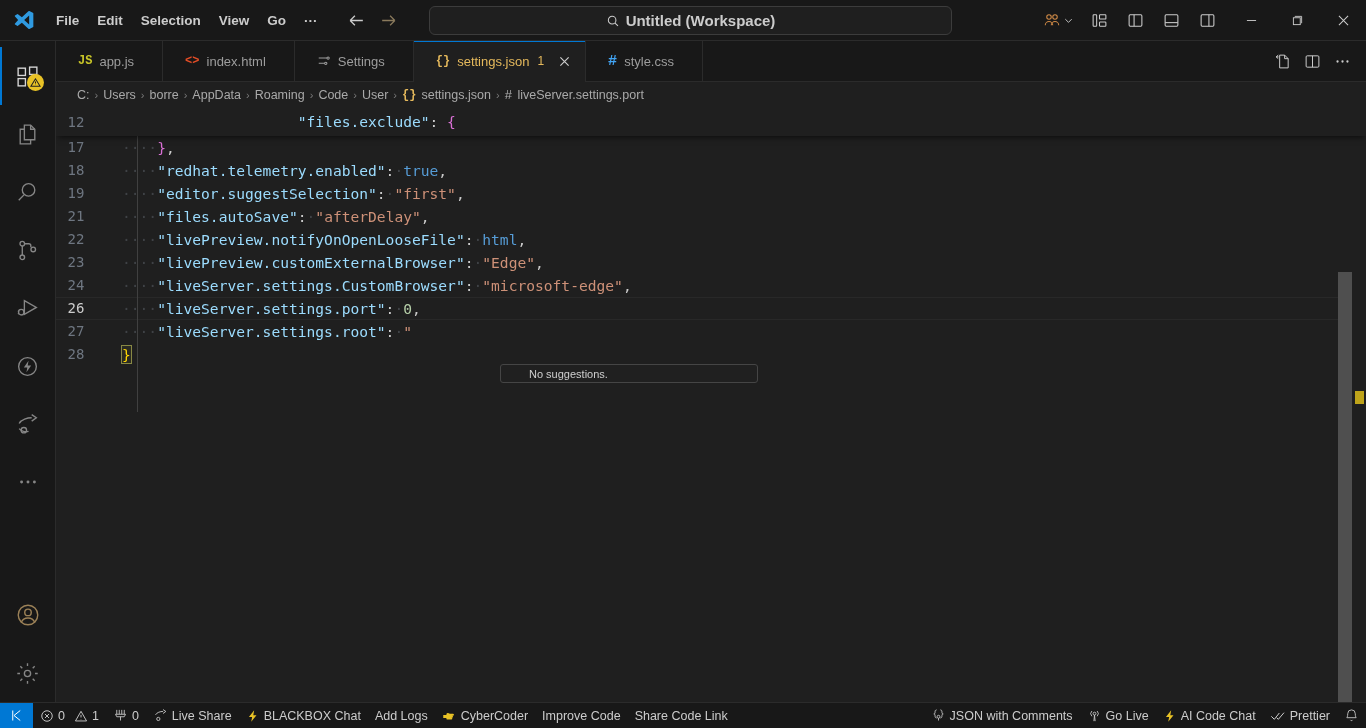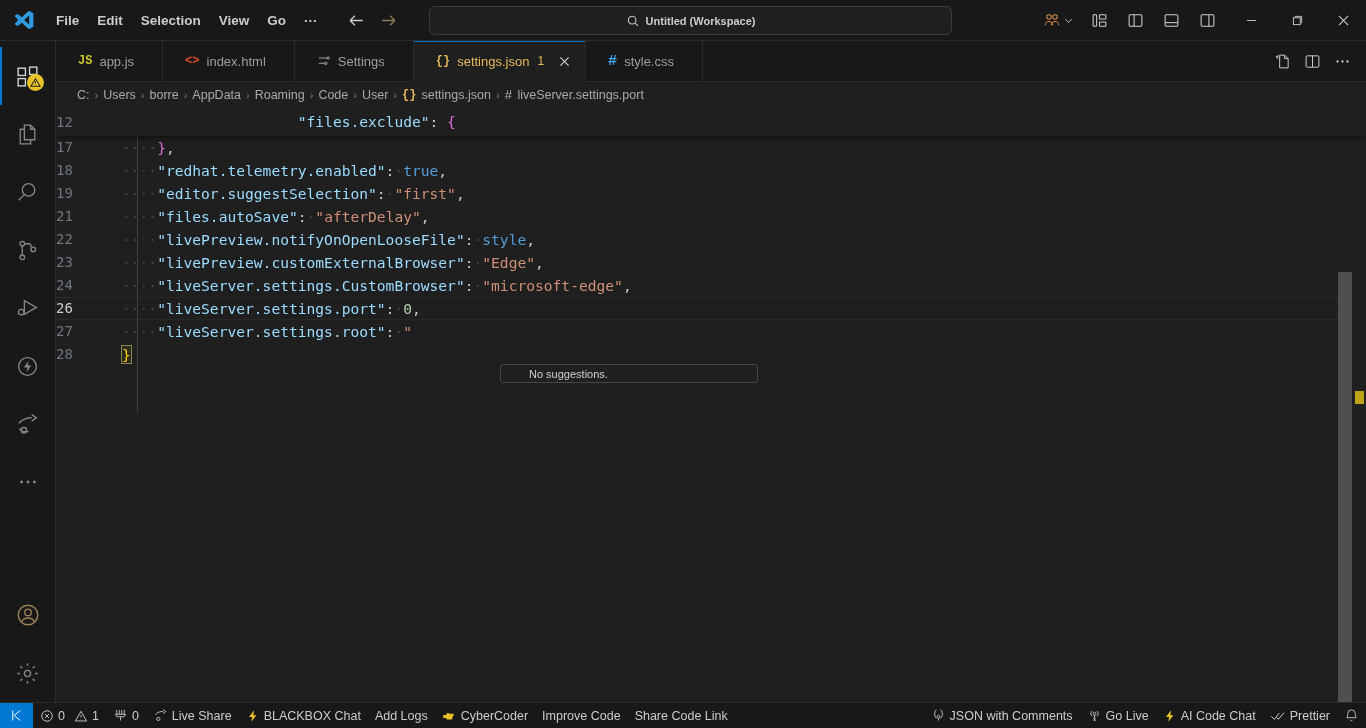--- a/index.html
+++ b/index.html
@@ -34,21 +34,21 @@
   .navbtn.fwd { color: #8a7a5c; }
 
   .cmdcenter {
     position: absolute; left: 429px; top: 6px;
     width: 523px; height: 29px;
     background: #1f1f1f;
     border: 1px solid #3c3c3c;
     border-radius: 6px;
     display: flex; align-items: center; justify-content: center;
     gap: 6px;
-    font-size: 11px; color: #cccccc;
+    font-size: 15px; color: #cccccc;
   }
   .cmdcenter .ccsearch { color: #cccccc; display:flex; align-items:center; }
 
   .tb-right { margin-left: auto; display: flex; align-items: center; height: 100%; }
   .accounts-btn { display:flex; align-items:center; gap:2px; padding: 0 8px; }
   .layout-icons { display: flex; align-items: center; gap: 2px; margin-right: 4px; }
   .layout-icons .li { width: 34px; height: 30px; display:flex; align-items:center; justify-content:center; border-radius:4px; }
   .wincontrols { display: flex; height: 100%; }
   .wc { width: 46px; height: 100%; display:flex; align-items:center; justify-content:center; color:#cccccc; }
 
@@ -133,21 +133,21 @@
   }
   .code { position:absolute; top:28px; left:0; right:0; bottom:0; }
   .line {
     height: 23px; display:flex; align-items:center;
     font-family: "DejaVu Sans Mono", "Liberation Mono", monospace;
     font-size: 14.6px; line-height: 23px;
     white-space: pre;
     position: relative;
   }
   .ln {
-    width: 66px; min-width:66px; text-align:left; padding-right: 26px;
+    width: 66px; min-width:66px; text-align:center; padding-right: 26px;
     color:#6e7681; font-size:14px;
     font-family: "DejaVu Sans Mono", "Liberation Mono", monospace;
   }
   .line.current .ln { color:#cccccc; }
   .line.current { border-top:1px solid #282828; border-bottom:1px solid #282828; }
   .ctext { position:relative; padding-left:0; }
   .indent-guide {
     position:absolute; left: 81px; top:0; bottom:0; width:1px; background:#404040;
   }
   .dots { color:#3f4246; }
@@ -493,21 +493,21 @@
             <span class="k-prop" style="color:transparent;">        </span><span class="k-prop">"files.exclude"</span><span class="k-punc">: </span><span class="k-brace-pink">{</span>
           </span>
         </div>
       </div>
 
       <div class="code" id="code-lines">
           <div class="line"><span class="ln">17</span><span class="ctext"><span class="dots">····</span><span class="k-brace-pink">}</span><span class="k-punc">,</span></span></div>
           <div class="line"><span class="ln">18</span><span class="ctext"><span class="dots">····</span><span class="k-prop">"redhat.telemetry.enabled"</span><span class="k-punc">:</span><span class="dots">·</span><span class="k-bool">true</span><span class="k-punc">,</span></span></div>
           <div class="line"><span class="ln">19</span><span class="ctext"><span class="dots">····</span><span class="k-prop">"editor.suggestSelection"</span><span class="k-punc">:</span><span class="dots">·</span><span class="k-str">"first"</span><span class="k-punc">,</span></span></div>
           <div class="line"><span class="ln">21</span><span class="ctext"><span class="dots">····</span><span class="k-prop">"files.autoSave"</span><span class="k-punc">:</span><span class="dots">·</span><span class="k-str">"afterDelay"</span><span class="k-punc">,</span></span></div>
-          <div class="line"><span class="ln">22</span><span class="ctext"><span class="dots">····</span><span class="k-prop">"livePreview.notifyOnOpenLooseFile"</span><span class="k-punc">:</span><span class="dots">·</span><span class="k-bool">style</span><span class="k-punc">,</span></span></div>
+          <div class="line"><span class="ln">22</span><span class="ctext"><span class="dots">····</span><span class="k-prop">"livePreview.notifyOnOpenLooseFile"</span><span class="k-punc">:</span><span class="dots">·</span><span class="k-bool">html</span><span class="k-punc">,</span></span></div>
           <div class="line"><span class="ln">23</span><span class="ctext"><span class="dots">····</span><span class="k-prop">"livePreview.customExternalBrowser"</span><span class="k-punc">:</span><span class="dots">·</span><span class="k-str">"Edge"</span><span class="k-punc">,</span></span></div>
           <div class="line"><span class="ln">24</span><span class="ctext"><span class="dots">····</span><span class="k-prop">"liveServer.settings.CustomBrowser"</span><span class="k-punc">:</span><span class="dots">·</span><span class="k-str">"microsoft-edge"</span><span class="k-punc">,</span></span></div>
           <div class="line current"><span class="ln">26</span><span class="ctext"><span class="dots">····</span><span class="k-prop">"liveServer.settings.port"</span><span class="k-punc">:</span><span class="dots">·</span><span class="k-num">0</span><span class="k-punc">,</span></span></div>
           <div class="line"><span class="ln">27</span><span class="ctext"><span class="dots">····</span><span class="k-prop">"liveServer.settings.root"</span><span class="k-punc">:</span><span class="dots">·</span><span class="k-str">"</span></span></div>
           <div class="line"><span class="ln">28</span><span class="ctext"><span class="k-brace-yellow brace-match">}</span></span></div>
         </div>
 
       <div class="indent-guide" style="top:28px;height:276px;"></div>
 
       <div class="suggest-widget">

